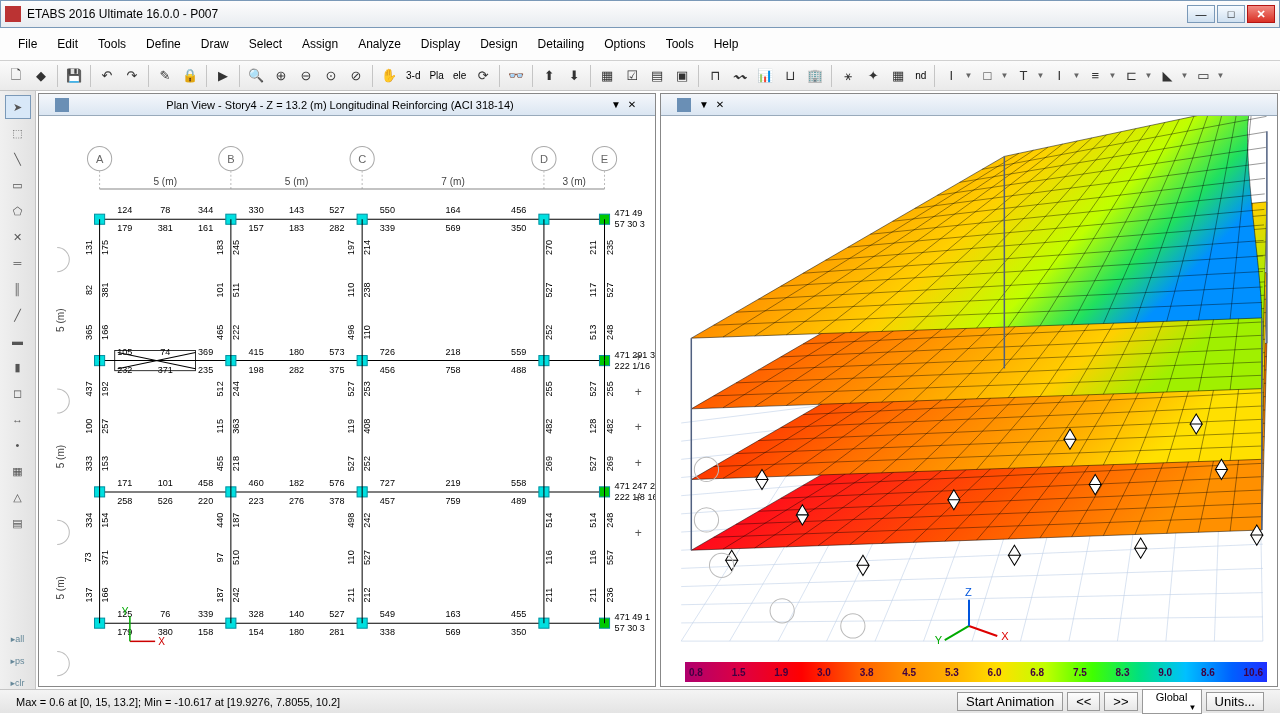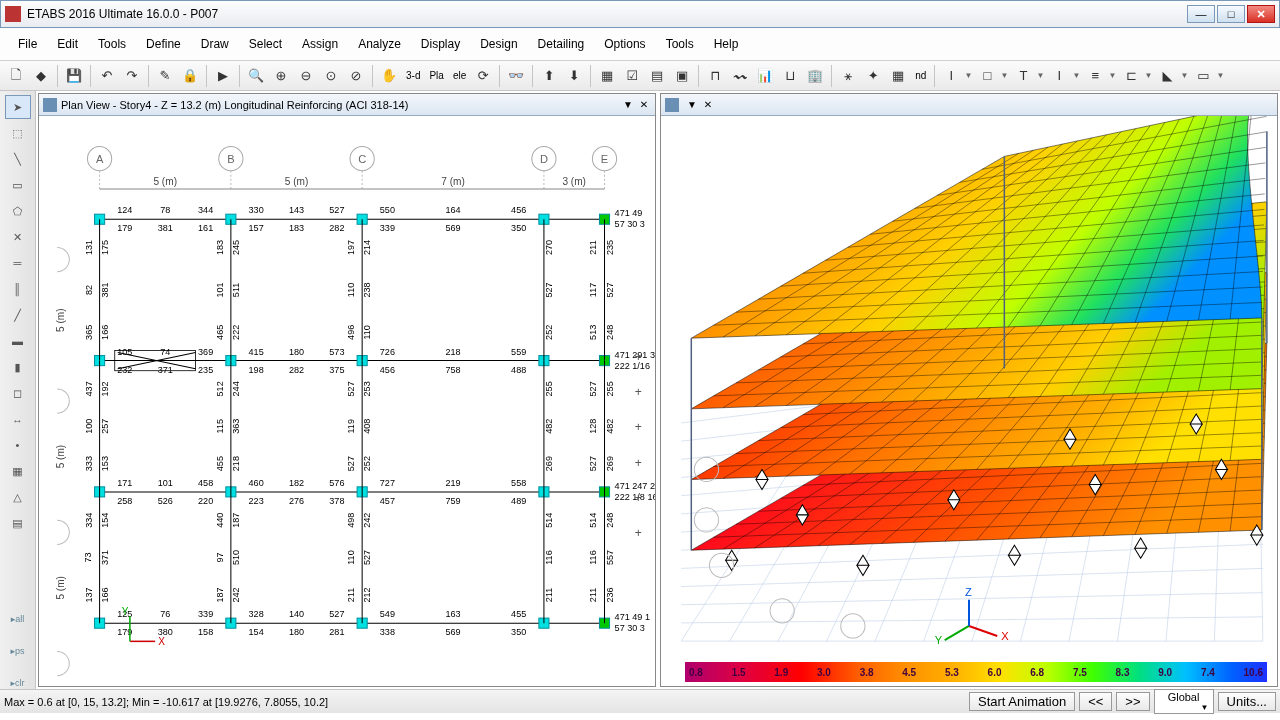--- a/index.html
+++ b/index.html
@@ -26,21 +26,21 @@
 
 
 .main { display:flex; height:598px; }
 .side-toolbar { width:36px; background:linear-gradient(to right,#f0f0f0,#e2e2e2); border-right:1px solid #c5c5c5; display:flex; flex-direction:column; align-items:center; padding-top:4px; gap:2px;}
 .stbtn { width:26px; height:24px; display:flex; align-items:center; justify-content:center; cursor:pointer; border:1px solid transparent; color:#555;}
 .stbtn.sel { border-color:#7a99b8; background:#d8e8f8;}
 
 .views { flex:1; display:flex; }
 
 .pane { flex:1; display:flex; flex-direction:column; border:1px solid #888; margin:2px; background:#fff; position:relative;}
-.pane-head { height:22px; background:linear-gradient(#f4f7fb,#dbe6f2); border-bottom:1px solid #9ab; display:flex; align-items:center; padding:0 4px; font-size:11px;}
+.pane-head { height:22px; background:linear-gradient(#f4f7fb,#dbe6f2); border-bottom:1px solid #9ab; display:flex; align-items:center; padding:0 16px; font-size:11px;text-align:center;}
 .pane-head .ph-icon{width:14px;height:14px;background:#6a8fb5;margin-right:4px;}
 .pane-head .ph-title{flex:1;white-space:nowrap;overflow:hidden;}
 .pane-head .ph-ctrl{width:14px;height:14px;display:flex;align-items:center;justify-content:center;cursor:pointer;margin-left:2px;font-size:10px;}
 
 .pane-body { flex:1; position:relative; overflow:hidden;}
 
 
 .plan-svg { width:100%; height:100%; }
 .grid-label { font-size:11px; fill:#666; text-anchor:middle;}
 .dim-label { font-size:10px; fill:#444;}
@@ -54,28 +54,28 @@
 
 .view3d-bg { position:absolute; inset:0; }
 
 
 .colorbar { position:absolute; left:24px; right:10px; bottom:4px; height:20px; }
 .colorbar .bar { height:20px; background:linear-gradient(to right, #b0006e 0%, #e00040 10%, #ff0000 20%, #ff6000 30%, #ff9000 38%, #ffb000 46%, #ffe000 54%, #c0ff00 62%, #40ff00 70%, #00e080 78%, #00c0ff 86%, #0060ff 94%, #2030ff 100%);} 
 .colorbar .ticks { position:absolute; inset:0; display:flex; justify-content:space-between; align-items:center; padding:0 4px;}
 .colorbar .ticks span{color:#400040; font-size:10px; font-weight:bold;}
 
 
-.statusbar { height:24px; background:linear-gradient(#f4f4f4,#e4e4e4); border-top:1px solid #c5c5c5; display:flex; align-items:center; padding:0 4px; font-size:11px;}
+.statusbar { height:24px; background:linear-gradient(#f4f4f4,#e4e4e4); border-top:1px solid #c5c5c5; display:flex; align-items:center; padding:0 16px; font-size:11px;}
 .statusbar .spacer{flex:1;}
 .sbtn { border:1px solid #999; background:linear-gradient(#fdfdfd,#e8e8e8); padding:1px 8px; margin-left:4px; cursor:pointer; font-size:13px;}
 .ssel {border:1px solid #999;background:#fff;padding:1px 4px;margin-left:4px;display:flex;align-items:center;min-width:60px;flex-direction:column;}
 .ssel .dd{margin-left:auto;font-size:8px;}
 
 
-.lblstack { font-size:9px; color:#689; text-align:center; line-height:12px; margin-top:18px;}
+.lblstack { font-size:9px; color:#689; text-align:center; line-height:12px; margin-top:8px;}
 
 .grid3d line{stroke:#c0d0e8;stroke-width:0.6;}
 .defslab{stroke:#000;stroke-width:0.4;}
 .pillar{stroke:#506080;stroke-width:1.5;}
 .support{fill:#fff;stroke:#000;stroke-width:1;}
 </style>
 </head>
 <body>
 
 <div class="titlebar">
@@ -696,21 +696,21 @@
               <span>1.9</span>
               <span>3.0</span>
               <span>3.8</span>
               <span>4.5</span>
               <span>5.3</span>
               <span>6.0</span>
               <span>6.8</span>
               <span>7.5</span>
               <span>8.3</span>
               <span>9.0</span>
-              <span>7.4</span>
+              <span>8.6</span>
               <span>10.6</span>
             </div>
         </div>
       </div>
     </div>
 
   </div>
 </div>
 
 <div class="statusbar">

